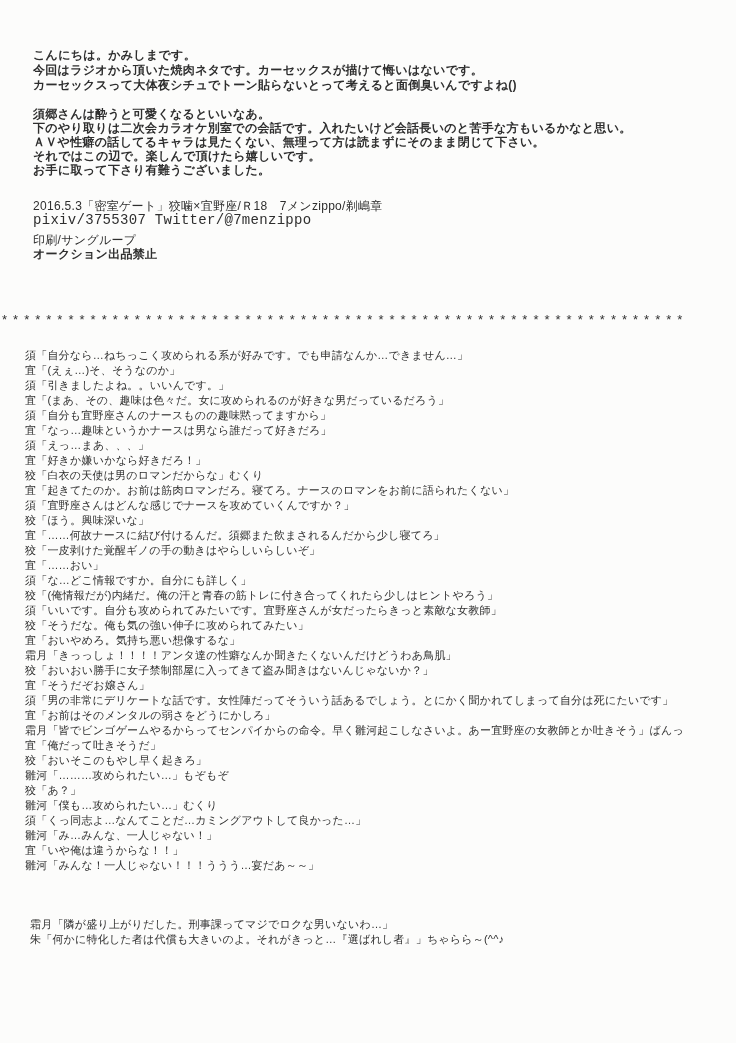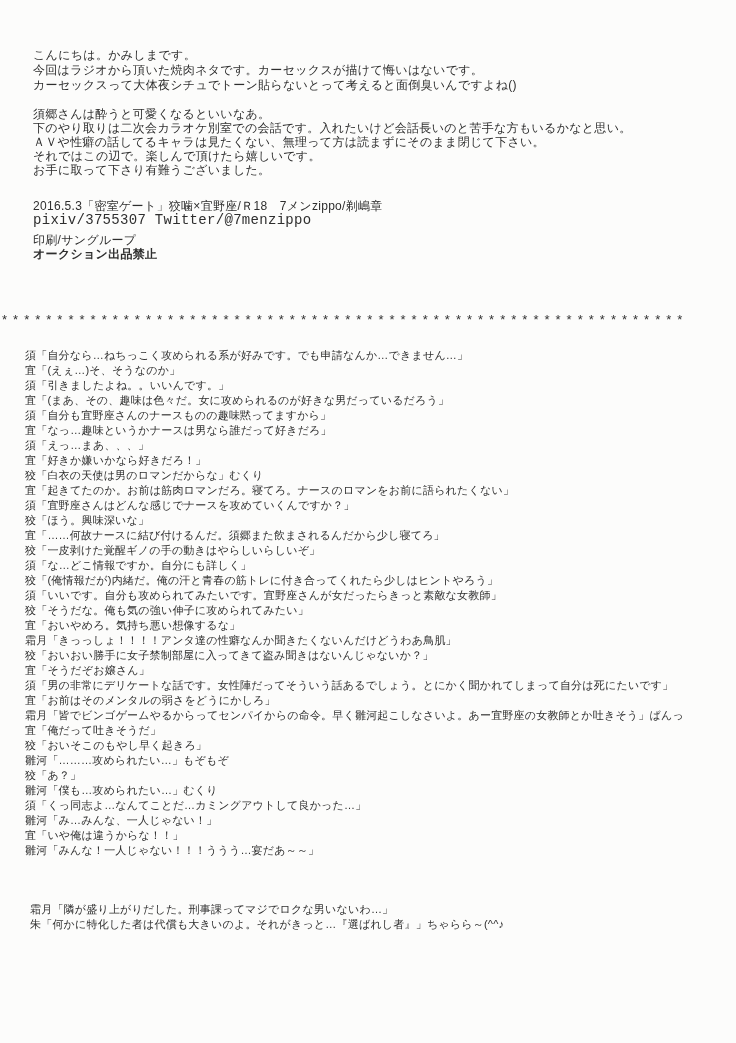--- a/index.html
+++ b/index.html
@@ -14,20 +14,21 @@
     margin: 0 auto;
     background: #fcfcfb;
     overflow: hidden;
     font-family: "Liberation Sans", "DejaVu Sans", sans-serif;
     color: #2e2e2e;
     -webkit-font-smoothing: antialiased;
   }
   .intro-block {
     padding-left: 33px;
     padding-right: 10px;
+    font-weight: bold;
   }
   .intro-p1 { padding-top: 48px; }
   .intro-p1 .line { font-size: 12px; line-height: 15px; letter-spacing: 0.3px; }
   .intro-p2 { margin-top: 14px; }
   .intro-p2 .line { font-size: 12px; line-height: 14px; letter-spacing: 0.3px; }
   .credits {
     padding-left: 33px;
   }
   .credit-line {
     font-size: 12px;
@@ -108,20 +109,21 @@
       <div class="line">須「自分も宜野座さんのナースものの趣味黙ってますから」</div>
       <div class="line">宜「なっ…趣味というかナースは男なら誰だって好きだろ」</div>
       <div class="line">須「えっ…まあ、、、」</div>
       <div class="line">宜「好きか嫌いかなら好きだろ！」</div>
       <div class="line">狡「白衣の天使は男のロマンだからな」むくり</div>
       <div class="line">宜「起きてたのか。お前は筋肉ロマンだろ。寝てろ。ナースのロマンをお前に語られたくない」</div>
       <div class="line">須「宜野座さんはどんな感じでナースを攻めていくんですか？」</div>
       <div class="line">狡「ほう。興味深いな」</div>
       <div class="line">宜「……何故ナースに結び付けるんだ。須郷また飲まされるんだから少し寝てろ」</div>
       <div class="line">狡「一皮剥けた覚醒ギノの手の動きはやらしいらしいぞ」</div>
+      <div class="line">宜「……おい」</div>
       <div class="line">須「な…どこ情報ですか。自分にも詳しく」</div>
       <div class="line">狡「(俺情報だが)内緒だ。俺の汗と青春の筋トレに付き合ってくれたら少しはヒントやろう」</div>
       <div class="line">須「いいです。自分も攻められてみたいです。宜野座さんが女だったらきっと素敵な女教師」</div>
       <div class="line">狡「そうだな。俺も気の強い伸子に攻められてみたい」</div>
       <div class="line">宜「おいやめろ。気持ち悪い想像するな」</div>
       <div class="line">霜月「きっっしょ！！！！アンタ達の性癖なんか聞きたくないんだけどうわあ鳥肌」</div>
       <div class="line">狡「おいおい勝手に女子禁制部屋に入ってきて盗み聞きはないんじゃないか？」</div>
       <div class="line">宜「そうだぞお嬢さん」</div>
       <div class="line">須「男の非常にデリケートな話です。女性陣だってそういう話あるでしょう。とにかく聞かれてしまって自分は死にたいです」</div>
       <div class="line">宜「お前はそのメンタルの弱さをどうにかしろ」</div>

